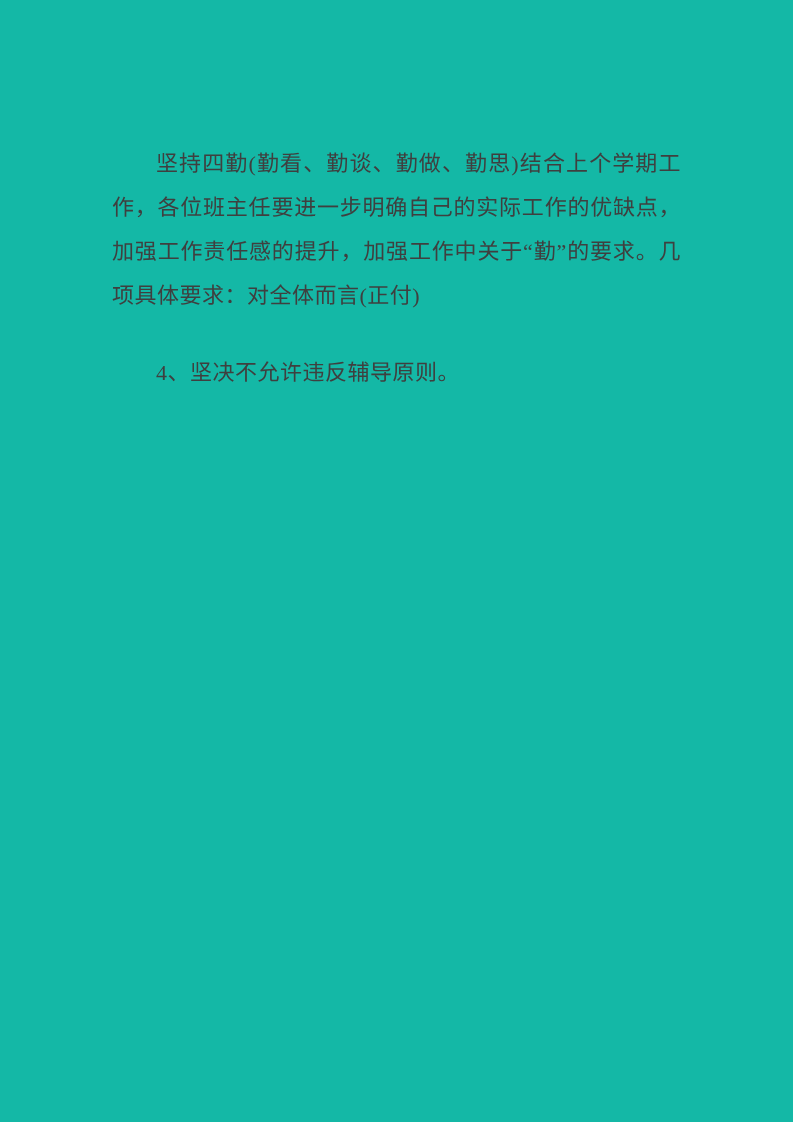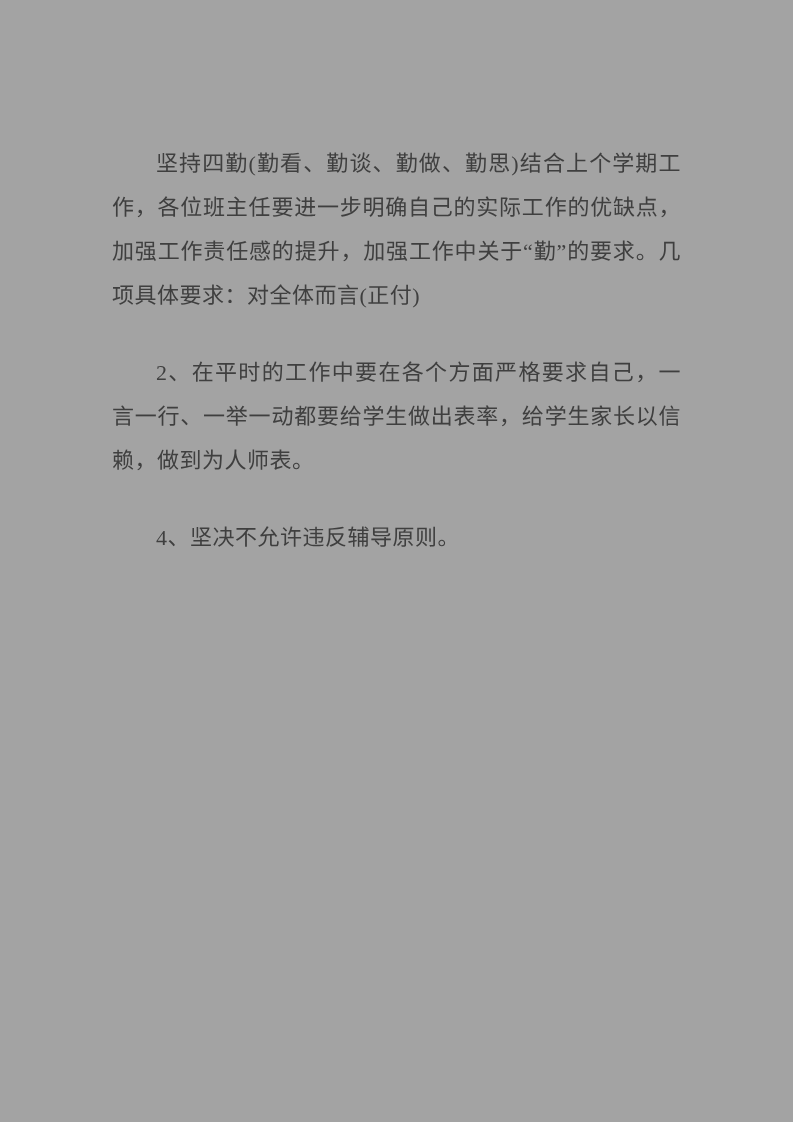--- a/index.html
+++ b/index.html
@@ -10,21 +10,21 @@
   body {
     width: 793px;
     height: 1122px;
     overflow: hidden;
     font-family: "Liberation Serif", "DejaVu Serif", serif;
   }
   .page {
     box-sizing: border-box;
     width: 793px;
     height: 1122px;
-    background: #a3a3a3;
+    background: #14b8a6;
     padding: 142px 112px 40px 112px;
   }
   .page p {
     margin: 0 0 33px 0;
     font-size: 22px;
     line-height: 44px;
     color: #3f3f3f;
     text-align: justify;
     text-justify: inter-character;
     text-indent: 2em;
@@ -33,15 +33,14 @@
   }
   .page p:last-child {
     margin-bottom: 0;
   }
 </style>
 </head>
 <body>
 
 <div class="page">
   <p>坚持四勤(勤看、勤谈、勤做、勤思)结合上个学期工作，各位班主任要进一步明确自己的实际工作的优缺点，加强工作责任感的提升，加强工作中关于“勤”的要求。几项具体要求：对全体而言(正付)</p>
-  <p>2、在平时的工作中要在各个方面严格要求自己，一言一行、一举一动都要给学生做出表率，给学生家长以信赖，做到为人师表。</p>
   <p>4、坚决不允许违反辅导原则。</p>
 </div>
 
 </body></html>

